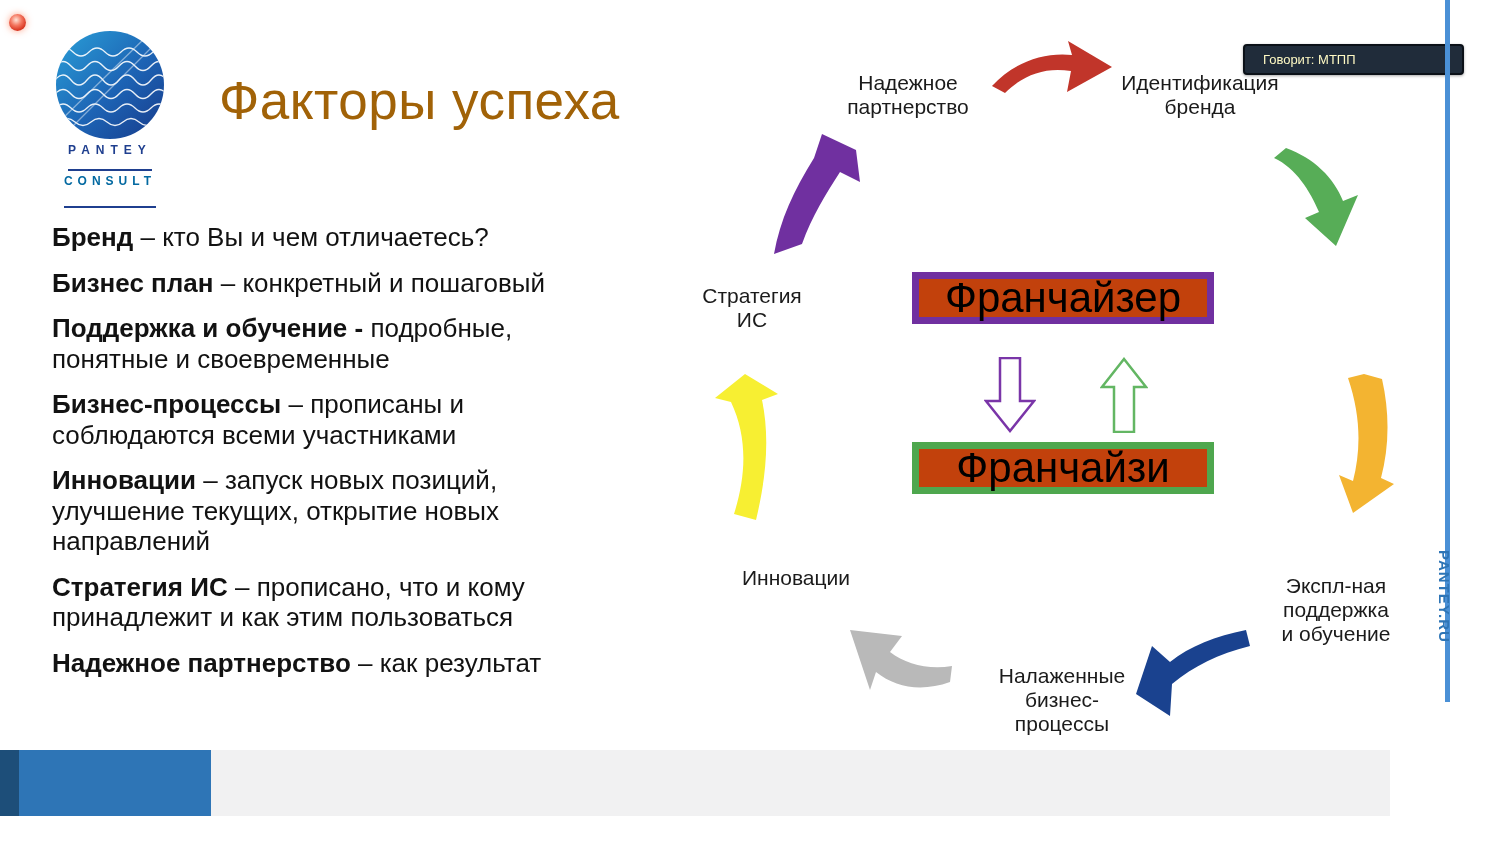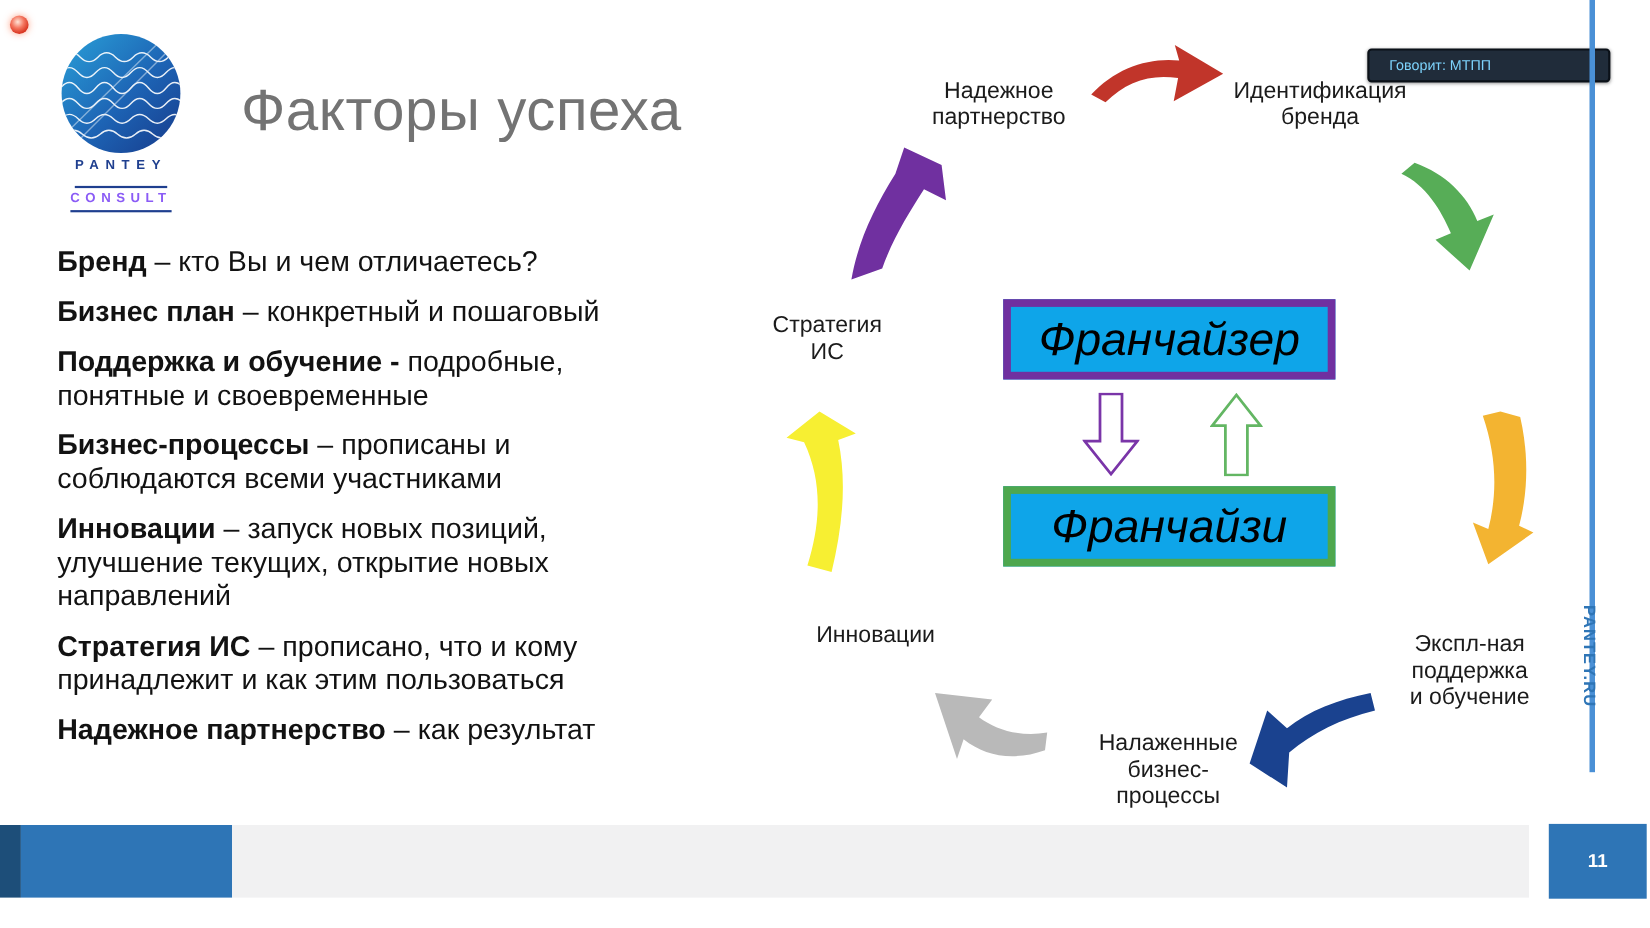--- a/index.html
+++ b/index.html
@@ -9,47 +9,47 @@
   
   #record-dot{position:absolute;left:9px;top:14px;width:17px;height:17px;border-radius:50%;
     background:radial-gradient(circle at 42% 35%, #ffe3d6 0%, #f4765f 38%, #d8341f 72%, #b32210 100%);
     box-shadow:0 0 7px rgba(255,90,40,.55);}
 
   
   #logo{position:absolute;left:50px;top:30px;width:120px;text-align:center;}
   #logo svg{display:block;margin:0 auto;}
   .logo-word1{display:inline-block;margin-top:3px;font-size:12px;font-weight:600;color:#1f3f8f;
     letter-spacing:6px;border-bottom:2px solid #1f3f8f;padding-bottom:12px;}
-  .logo-word2{display:inline-block;margin-top:2px;font-size:12px;font-weight:600;color:#8b5cf6;
-    letter-spacing:5px;border-bottom:2px solid #1f3f8f;padding-bottom:4px;}
+  .logo-word2{display:inline-block;margin-top:2px;font-size:12px;font-weight:600;color:#0369a1;
+    letter-spacing:5px;border-bottom:2px solid #1f3f8f;padding-bottom:18px;}
 
   
-  #title{position:absolute;left:219px;top:70px;font-size:53px;font-weight:500;color:#737373;
+  #title{position:absolute;left:219px;top:70px;font-size:53px;font-weight:500;color:#a16207;
     letter-spacing:0.5px;white-space:nowrap;}
 
   
   #bullets{position:absolute;left:52px;top:222px;width:600px;font-size:26px;line-height:30.5px;color:#121212;}
   #bullets p{margin:0 0 15px 0;white-space:pre-line;}
   #bullets strong{font-weight:700;}
 
   
   .lbl{position:absolute;transform:translateX(-50%);text-align:center;font-size:21px;line-height:24px;
     color:#1b1b1b;white-space:pre-line;}
 
   
-  .cbox{position:absolute;left:912px;width:302px;height:73px;box-sizing:border-box;background:#0ea5e9;
-    display:flex;align-items:center;justify-content:center;font-size:42px;color:#000;font-style:italic;}
+  .cbox{position:absolute;left:912px;width:302px;height:52px;box-sizing:border-box;background:#c2410c;
+    display:flex;align-items:center;justify-content:center;font-size:42px;color:#000;}
   #box-franchiser{top:272px;border:7px solid #7030a0;}
   #box-franchisee{top:442px;border:7px solid #4ea74e;}
 
   .arr{position:absolute;}
 
   
   #speak-tip{position:absolute;left:1243px;top:44px;width:221px;height:31px;box-sizing:border-box;
-    background:#202c3a;border:2px solid #0b1118;border-radius:4px;color:#7dd3fc;font-size:13px;
+    background:#202c3a;border:2px solid #0b1118;border-radius:4px;color:#fef9c3;font-size:13px;
     line-height:27px;padding-left:18px;box-shadow:0 1px 3px rgba(0,0,0,.35);}
 
   
   #vline{position:absolute;left:1445px;top:0;width:5px;height:702px;background:#4a90d6;}
   #site-vertical{position:absolute;left:1436px;top:550px;height:110px;writing-mode:vertical-rl;
     color:#2e75b6;font-size:15px;font-weight:700;letter-spacing:1px;}
 
   
   #footer-dark{position:absolute;left:0;top:750px;width:19px;height:66px;background:#1d4e79;}
   #footer-blue{position:absolute;left:19px;top:750px;width:192px;height:66px;background:#2e75b6;}
@@ -162,17 +162,14 @@
   <div id="speak-tip">
     <span>Говорит: МТПП</span>
   </div>
 
   <div id="vline"></div>
   <div id="site-vertical">PANTEY.RU</div>
 
   <div id="footer-dark"></div>
   <div id="footer-blue"></div>
   <div id="footer-gray"></div>
-  <div id="page-box">
-    <span>11</span>
-  </div>
 
 </div>
 
 </body></html>

